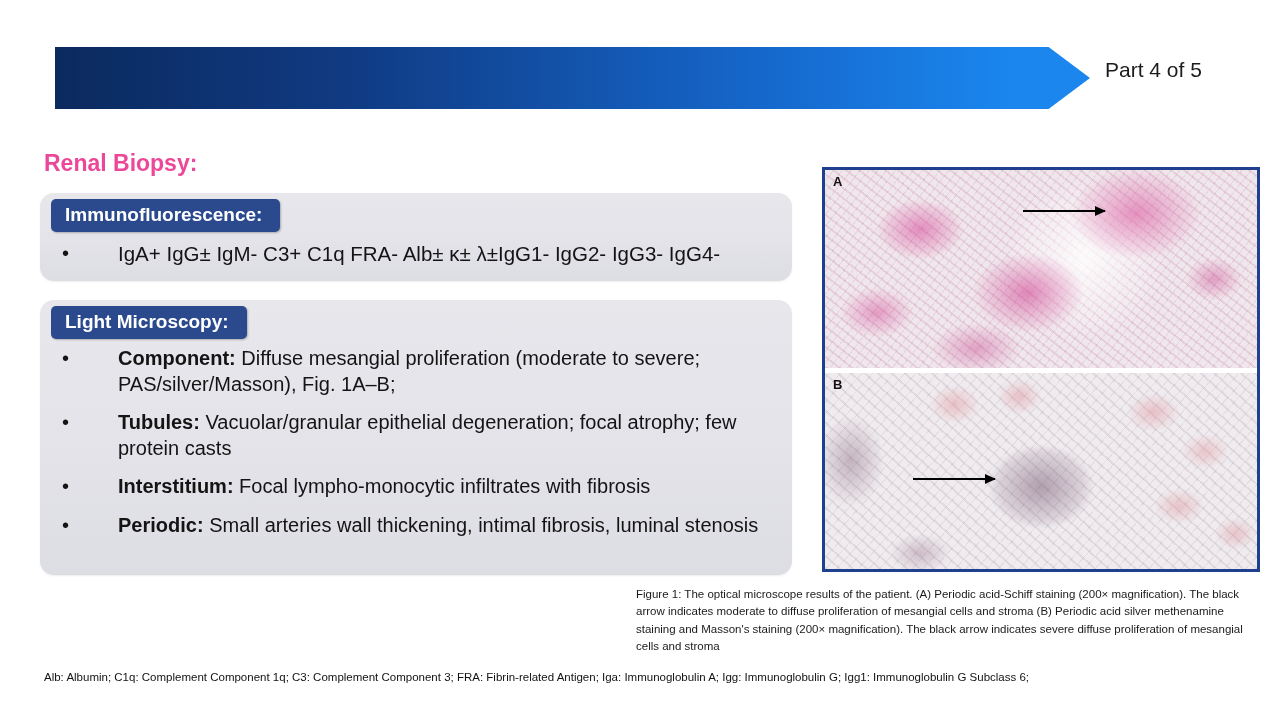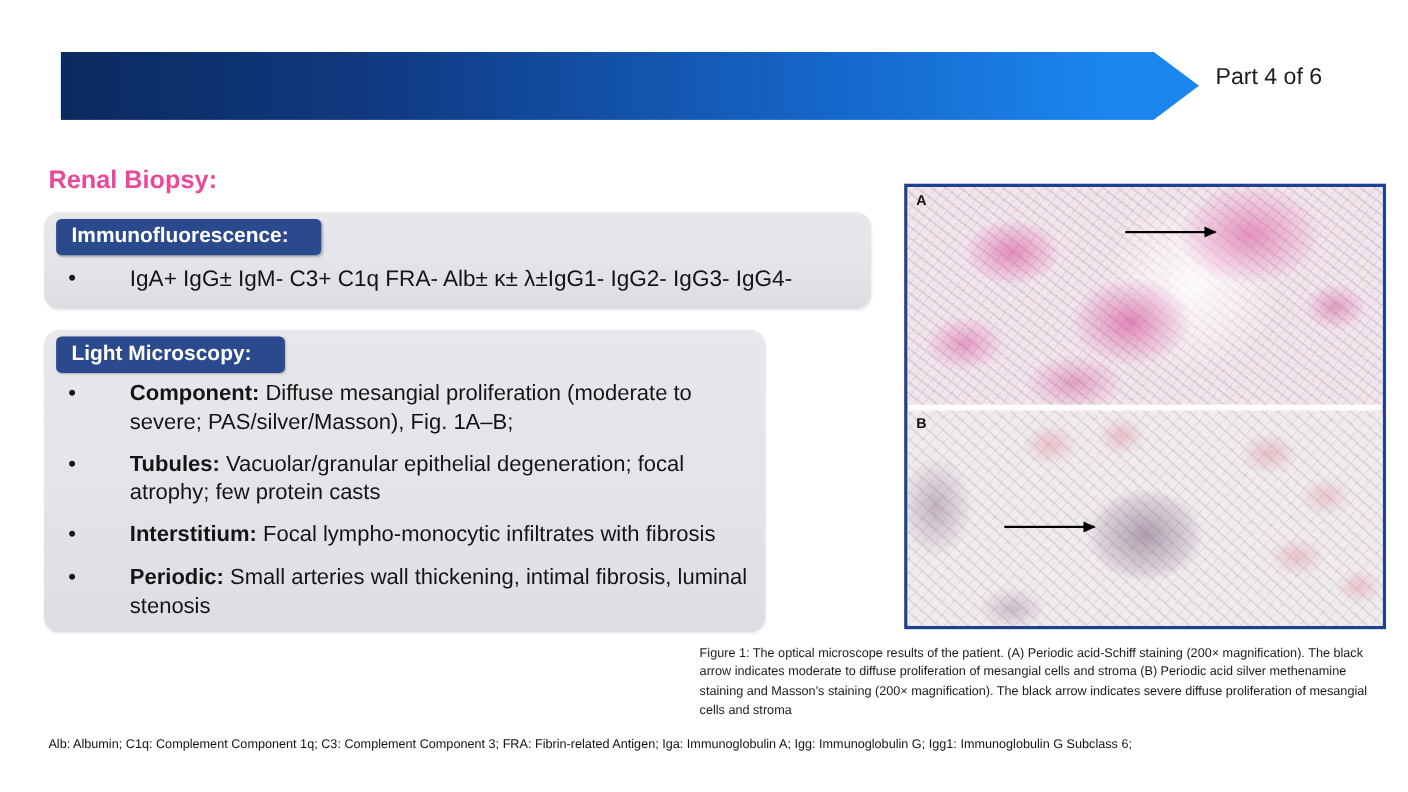--- a/index.html
+++ b/index.html
@@ -64,31 +64,31 @@
   }
 
   .panel {
     position: absolute;
     left: 40px;
     background: linear-gradient(180deg, #e7e7ec 0%, #e3e3e9 55%, #dddde4 100%);
     border-radius: 14px;
     box-shadow: 0 1px 2px rgba(0,0,0,0.07);
   }
   #panel-if  { top: 193px; width: 752px; height: 88px; }
-  #panel-lm  { top: 300px; width: 656px; height: 275px; }
+  #panel-lm  { top: 300px; width: 752px; height: 275px; }
 
   .badge {
     position: absolute;
     left: 11px;
     top: 6px;
     background: #2b4a8e;
     color: #ffffff;
     font-size: 19px;
     font-weight: bold;
-    padding: 5px 30px 6px 14px;
+    padding: 5px 18px 6px 14px;
     border-radius: 5px;
     white-space: nowrap;
     box-shadow: 1px 1px 2px rgba(0,0,0,0.25);
   }
 
   .bullet-list {
     position: absolute;
     left: 22px;
     right: 16px;
   }
@@ -206,21 +206,21 @@
     line-height: 1.62;
     color: #121212;
   }
 </style>
 </head>
 <body>
 
 <div class="header-wrap">
   <div class="header-bar"></div>
 </div>
-<div class="header-part">Part 4 of 6</div>
+<div class="header-part">Part 4 of 5</div>
 
 <div class="section-heading">Renal Biopsy:</div>
 
 <div class="panel" id="panel-if">
   <div class="badge">Immunofluorescence:</div>
   <div class="bullet-list" id="if-list">
       <div class="bullet">
         <span class="dot">•</span>
         <span class="txt">IgA+ IgG± IgM- C3+ C1q FRA- Alb± κ± λ±IgG1- IgG2- IgG3- IgG4-</span>
       </div>

